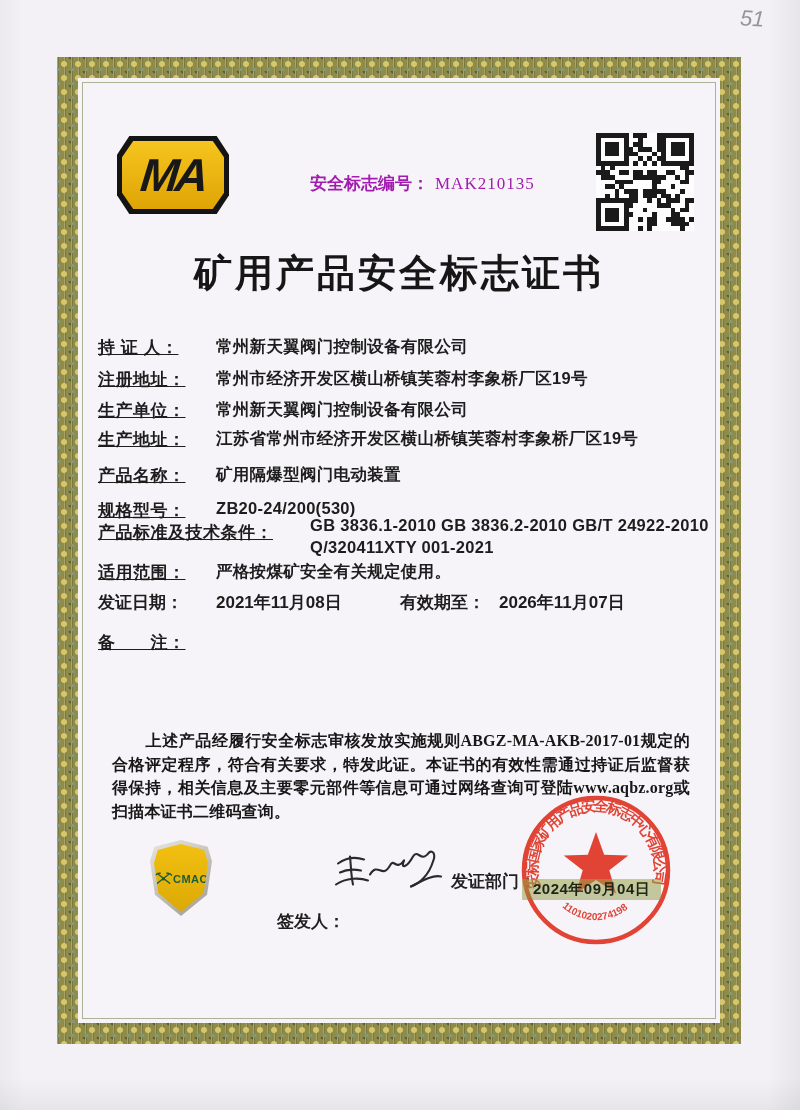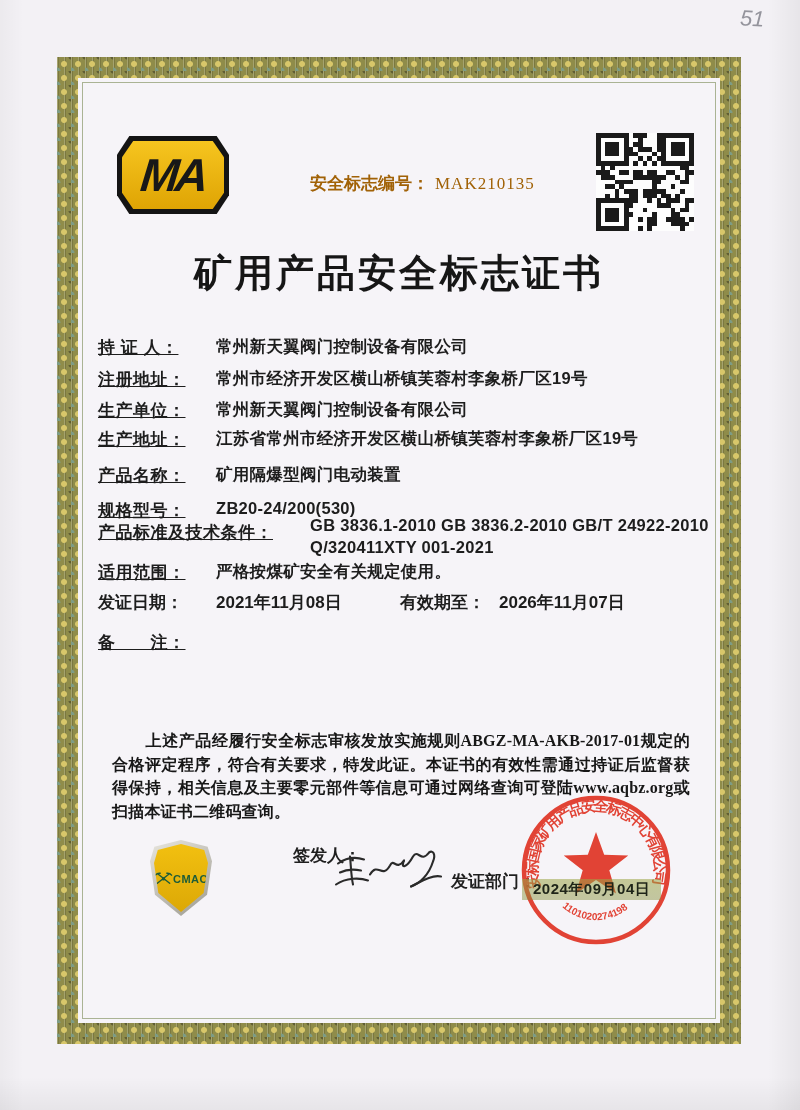--- a/index.html
+++ b/index.html
@@ -31,21 +31,21 @@
   .ma-badge{position:absolute;left:117px;top:136px;width:112px;height:78px;
     background:#141414;
     clip-path:polygon(11% 0%,89% 0%,100% 24%,100% 76%,89% 100%,11% 100%,0% 76%,0% 24%);}
   .ma-badge-inner{position:absolute;inset:5px;background:linear-gradient(#f6c51f,#dfa404);
     clip-path:polygon(11% 0%,89% 0%,100% 24%,100% 76%,89% 100%,11% 100%,0% 76%,0% 24%);
     display:flex;align-items:center;justify-content:center;}
   .ma-text{font-weight:900;font-style:italic;font-size:46px;letter-spacing:-4px;
     color:#181818;transform:skewX(-6deg);line-height:1;}
   
   .cert-no{position:absolute;left:310px;top:172px;font-size:17px;font-weight:bold;
-    font-family:"Liberation Serif","DejaVu Serif",serif;color:#a16207;}
+    font-family:"Liberation Serif","DejaVu Serif",serif;color:#a21caf;}
   .cert-no .num{font-weight:normal;letter-spacing:1px;margin-left:6px;}
   
   .qr{position:absolute;left:596px;top:133px;width:98px;height:98px;background:#fdfdfd;}
   .qr svg{width:100%;height:100%;display:block;}
   
   .title{position:absolute;left:57px;top:248px;width:684px;text-align:center;
     font-size:38px;font-weight:900;letter-spacing:3px;color:#161616;}
   
   .frow{position:absolute;left:98px;width:616px;display:flex;align-items:flex-start;
     font-weight:bold;font-size:17px;color:#1d1d1d;}
@@ -68,21 +68,21 @@
   
   .cmac{position:absolute;left:150px;top:840px;width:62px;height:76px;
     background:linear-gradient(145deg,#e8e6df,#9c9a90);
     clip-path:polygon(50% 0%,93% 9%,100% 28%,92% 72%,50% 100%,8% 72%,0% 28%,7% 9%);}
   .cmac-inner{position:absolute;inset:4px;background:linear-gradient(#f2c010,#dca806);
     clip-path:polygon(50% 0%,93% 9%,100% 28%,92% 72%,50% 100%,8% 72%,0% 28%,7% 9%);
     display:flex;flex-direction:row;align-items:center;justify-content:flex-end;}
   .cmac-inner svg{width:38px;height:26px;display:block;}
   .cmac-label{font-size:11px;font-weight:900;color:#1d5c38;letter-spacing:0.5px;margin-top:1px;}
   
-  .signer-label{position:absolute;left:277px;top:844px;font-size:17px;font-weight:bold;margin-left:16px;}
+  .signer-label{position:absolute;left:277px;top:910px;font-size:17px;font-weight:bold;}
   .issuer-label{position:absolute;left:451px;top:870px;font-size:17px;font-weight:bold;}
   .signature{position:absolute;left:328px;top:840px;width:120px;height:58px;}
   
   .stamp{position:absolute;left:520px;top:794px;width:152px;height:152px;opacity:0.92;}
   .stamp-date{position:absolute;left:522px;top:879px;padding:1px 11px;
     background:linear-gradient(rgba(156,165,70,0.55),rgba(130,140,52,0.45));
     color:#1e2418;font-size:15px;font-weight:bold;letter-spacing:0.5px;z-index:5;}
 </style>
 </head>
 <body>

